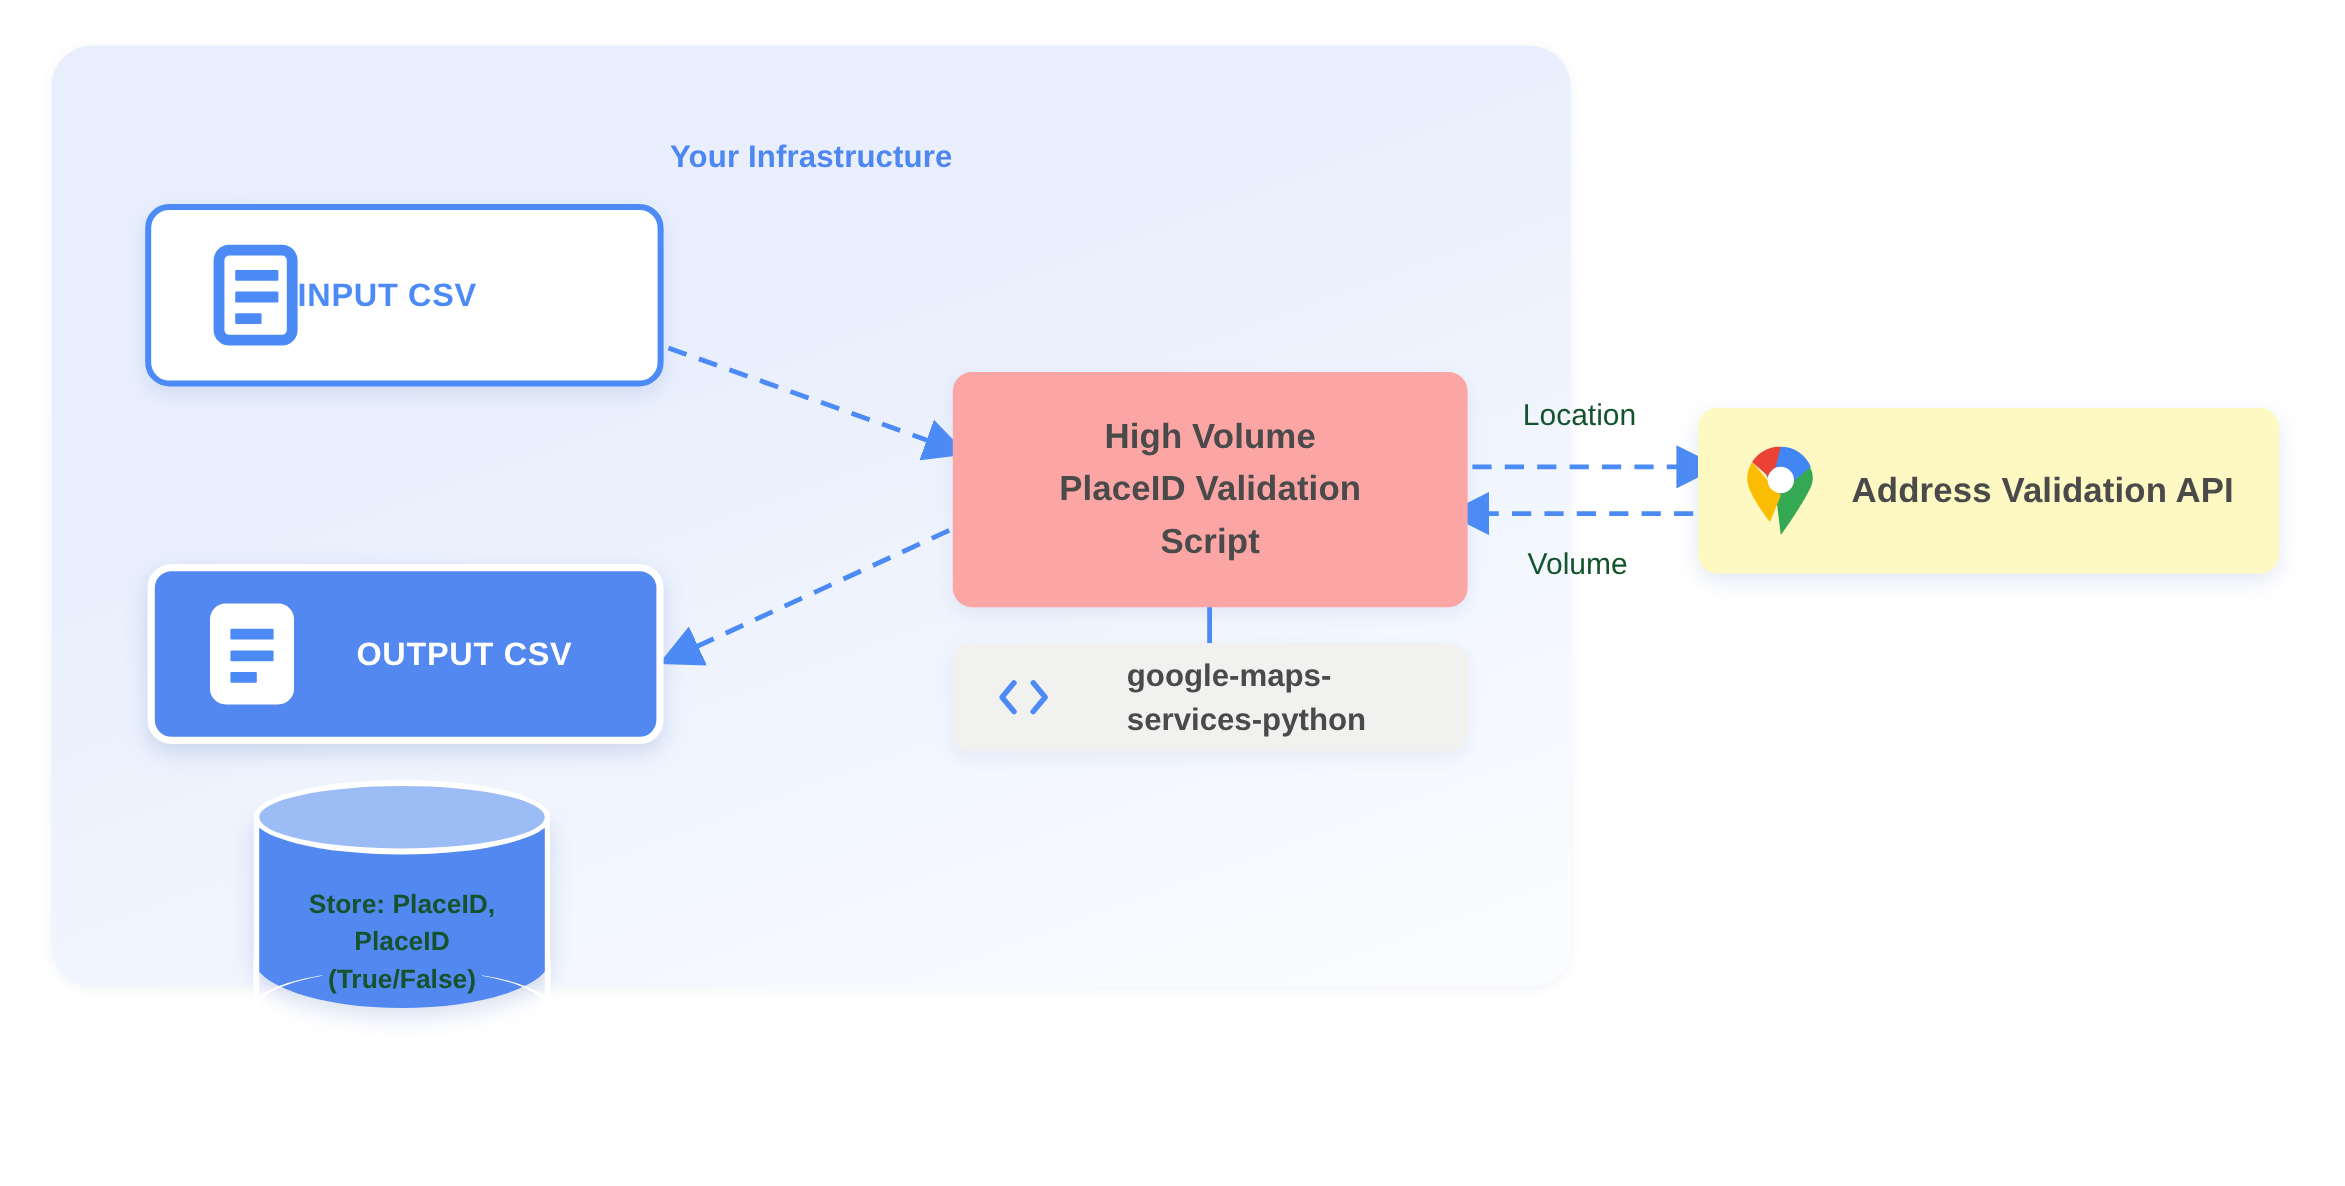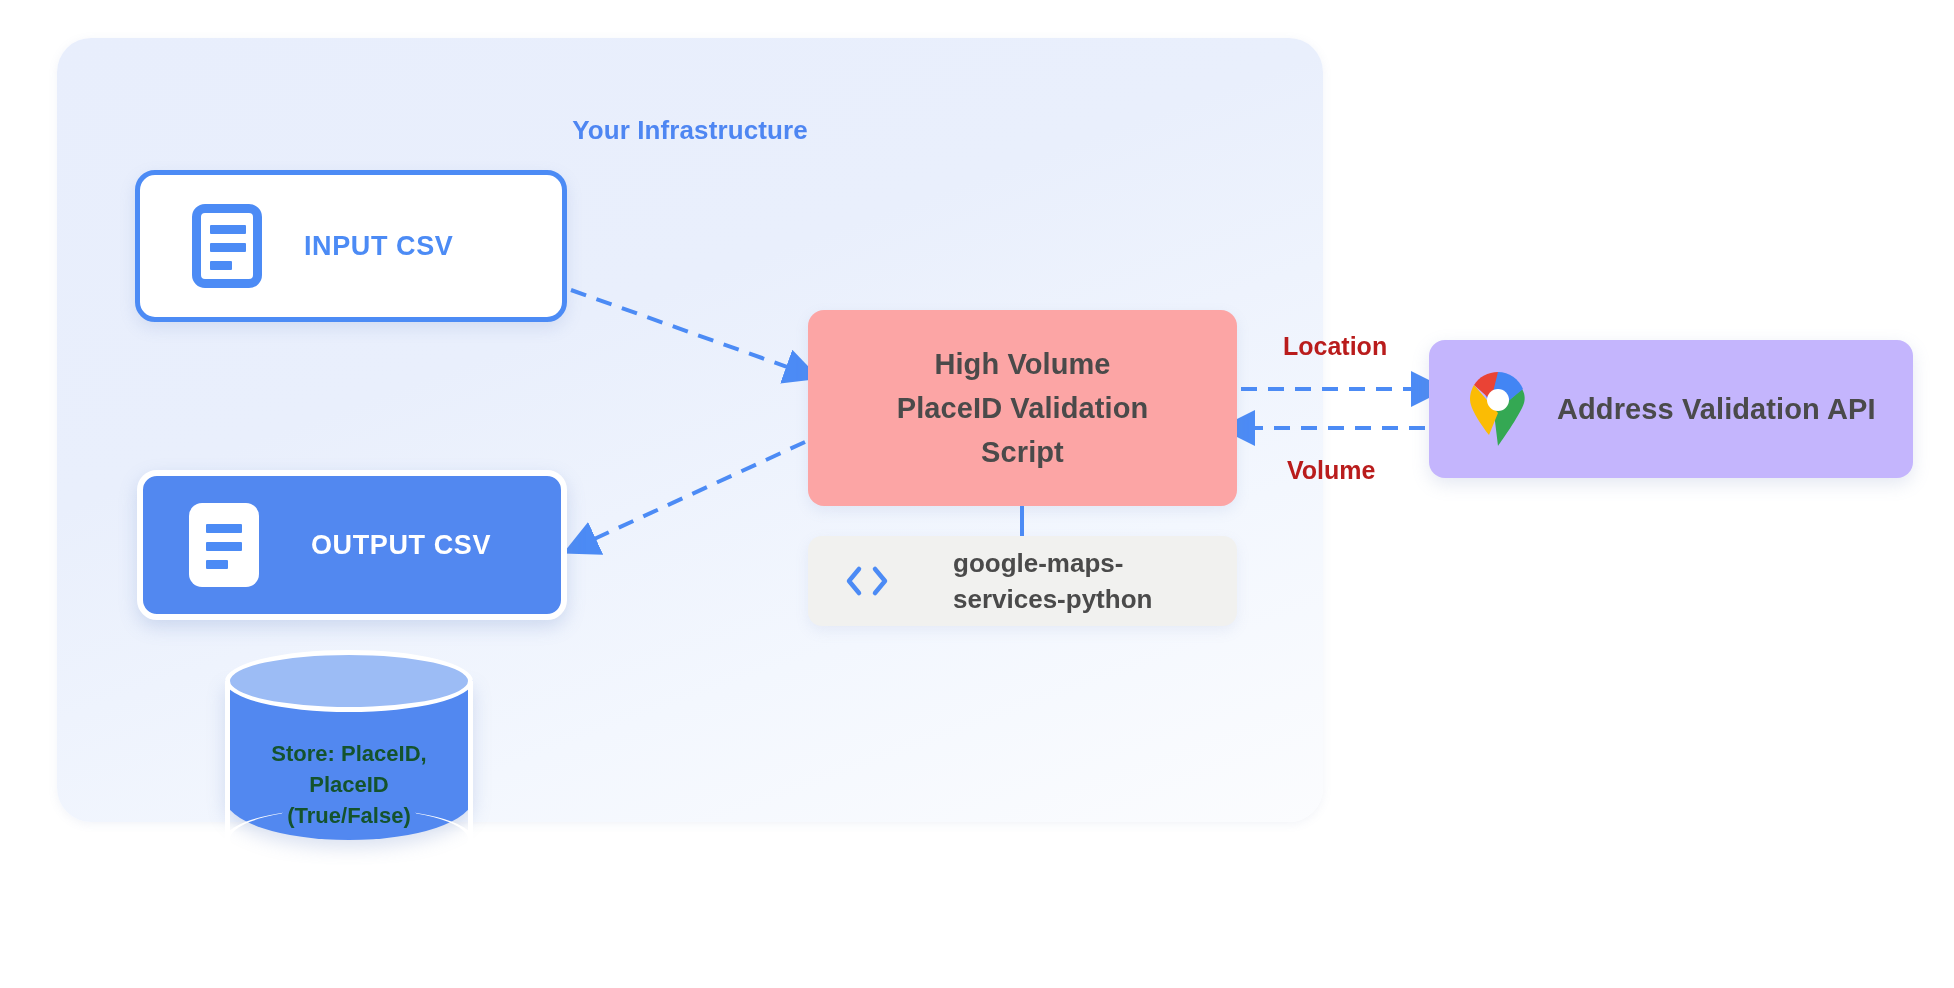--- a/index.html
+++ b/index.html
@@ -12,21 +12,21 @@
     width: 1954px;
     height: 988px;
     position: relative;
     overflow: hidden;
     font-family: "Liberation Sans", sans-serif;
     -webkit-font-smoothing: antialiased;
   }
 
   #canvas {
     position: absolute;
-    left: 15px; top: 0;
+    left: 1px; top: 0;
     width: 1567px;
     height: 988px;
   }
 
   
   .infra-panel {
     position: absolute;
     left: 42px;
     top: 38px;
     width: 1266px;
@@ -66,21 +66,20 @@
     border: 5px solid #4c8bf5;
     border-radius: 20px;
     box-shadow: 0 6px 16px rgba(110,140,200,0.18);
     padding-left: 52px;
   }
   .input-csv .node-label {
     color: #4c8bf5;
     font-size: 27px;
     font-weight: bold;
     letter-spacing: 0.6px;
-    margin-left: 42px;
   }
 
   
   .output-csv {
     left: 122px;
     top: 470px;
     width: 430px;
     height: 150px;
     background: #5288f0;
     border: 6px solid #ffffff;
@@ -189,21 +188,21 @@
     margin-left: 32px;
     text-align: left;
   }
 
   
   .api-box {
     left: 1414px;
     top: 340px;
     width: 484px;
     height: 138px;
-    background: #c4b5fd;
+    background: #fef9c3;
     border-radius: 16px;
     box-shadow: 0 6px 18px rgba(120,140,190,0.20);
     padding-left: 40px;
   }
   .api-box .api-label {
     color: #4a4a4a;
     font-size: 29px;
     font-weight: bold;
     margin-left: 30px;
     letter-spacing: 0.1px;
@@ -271,23 +270,23 @@
     width: 5px;
     height: 158px;
     background: #ffffff;
   }
   .db-cylinder .db-side-l { left: 0; }
   .db-cylinder .db-side-r { right: 0; }
 
   
   .edge-label {
     position: absolute;
-    color: #b91c1c;
+    color: #14532d;
     font-size: 25px;
-    font-weight: bold;
+    font-weight: normal;
     white-space: nowrap;
   }
   .label-location { left: 1268px; top: 332px; }
   .label-placeid  { left: 1272px; top: 456px; }
 
   
   .edges-svg {
     position: absolute;
     left: 0; top: 0;
     width: 1954px;

